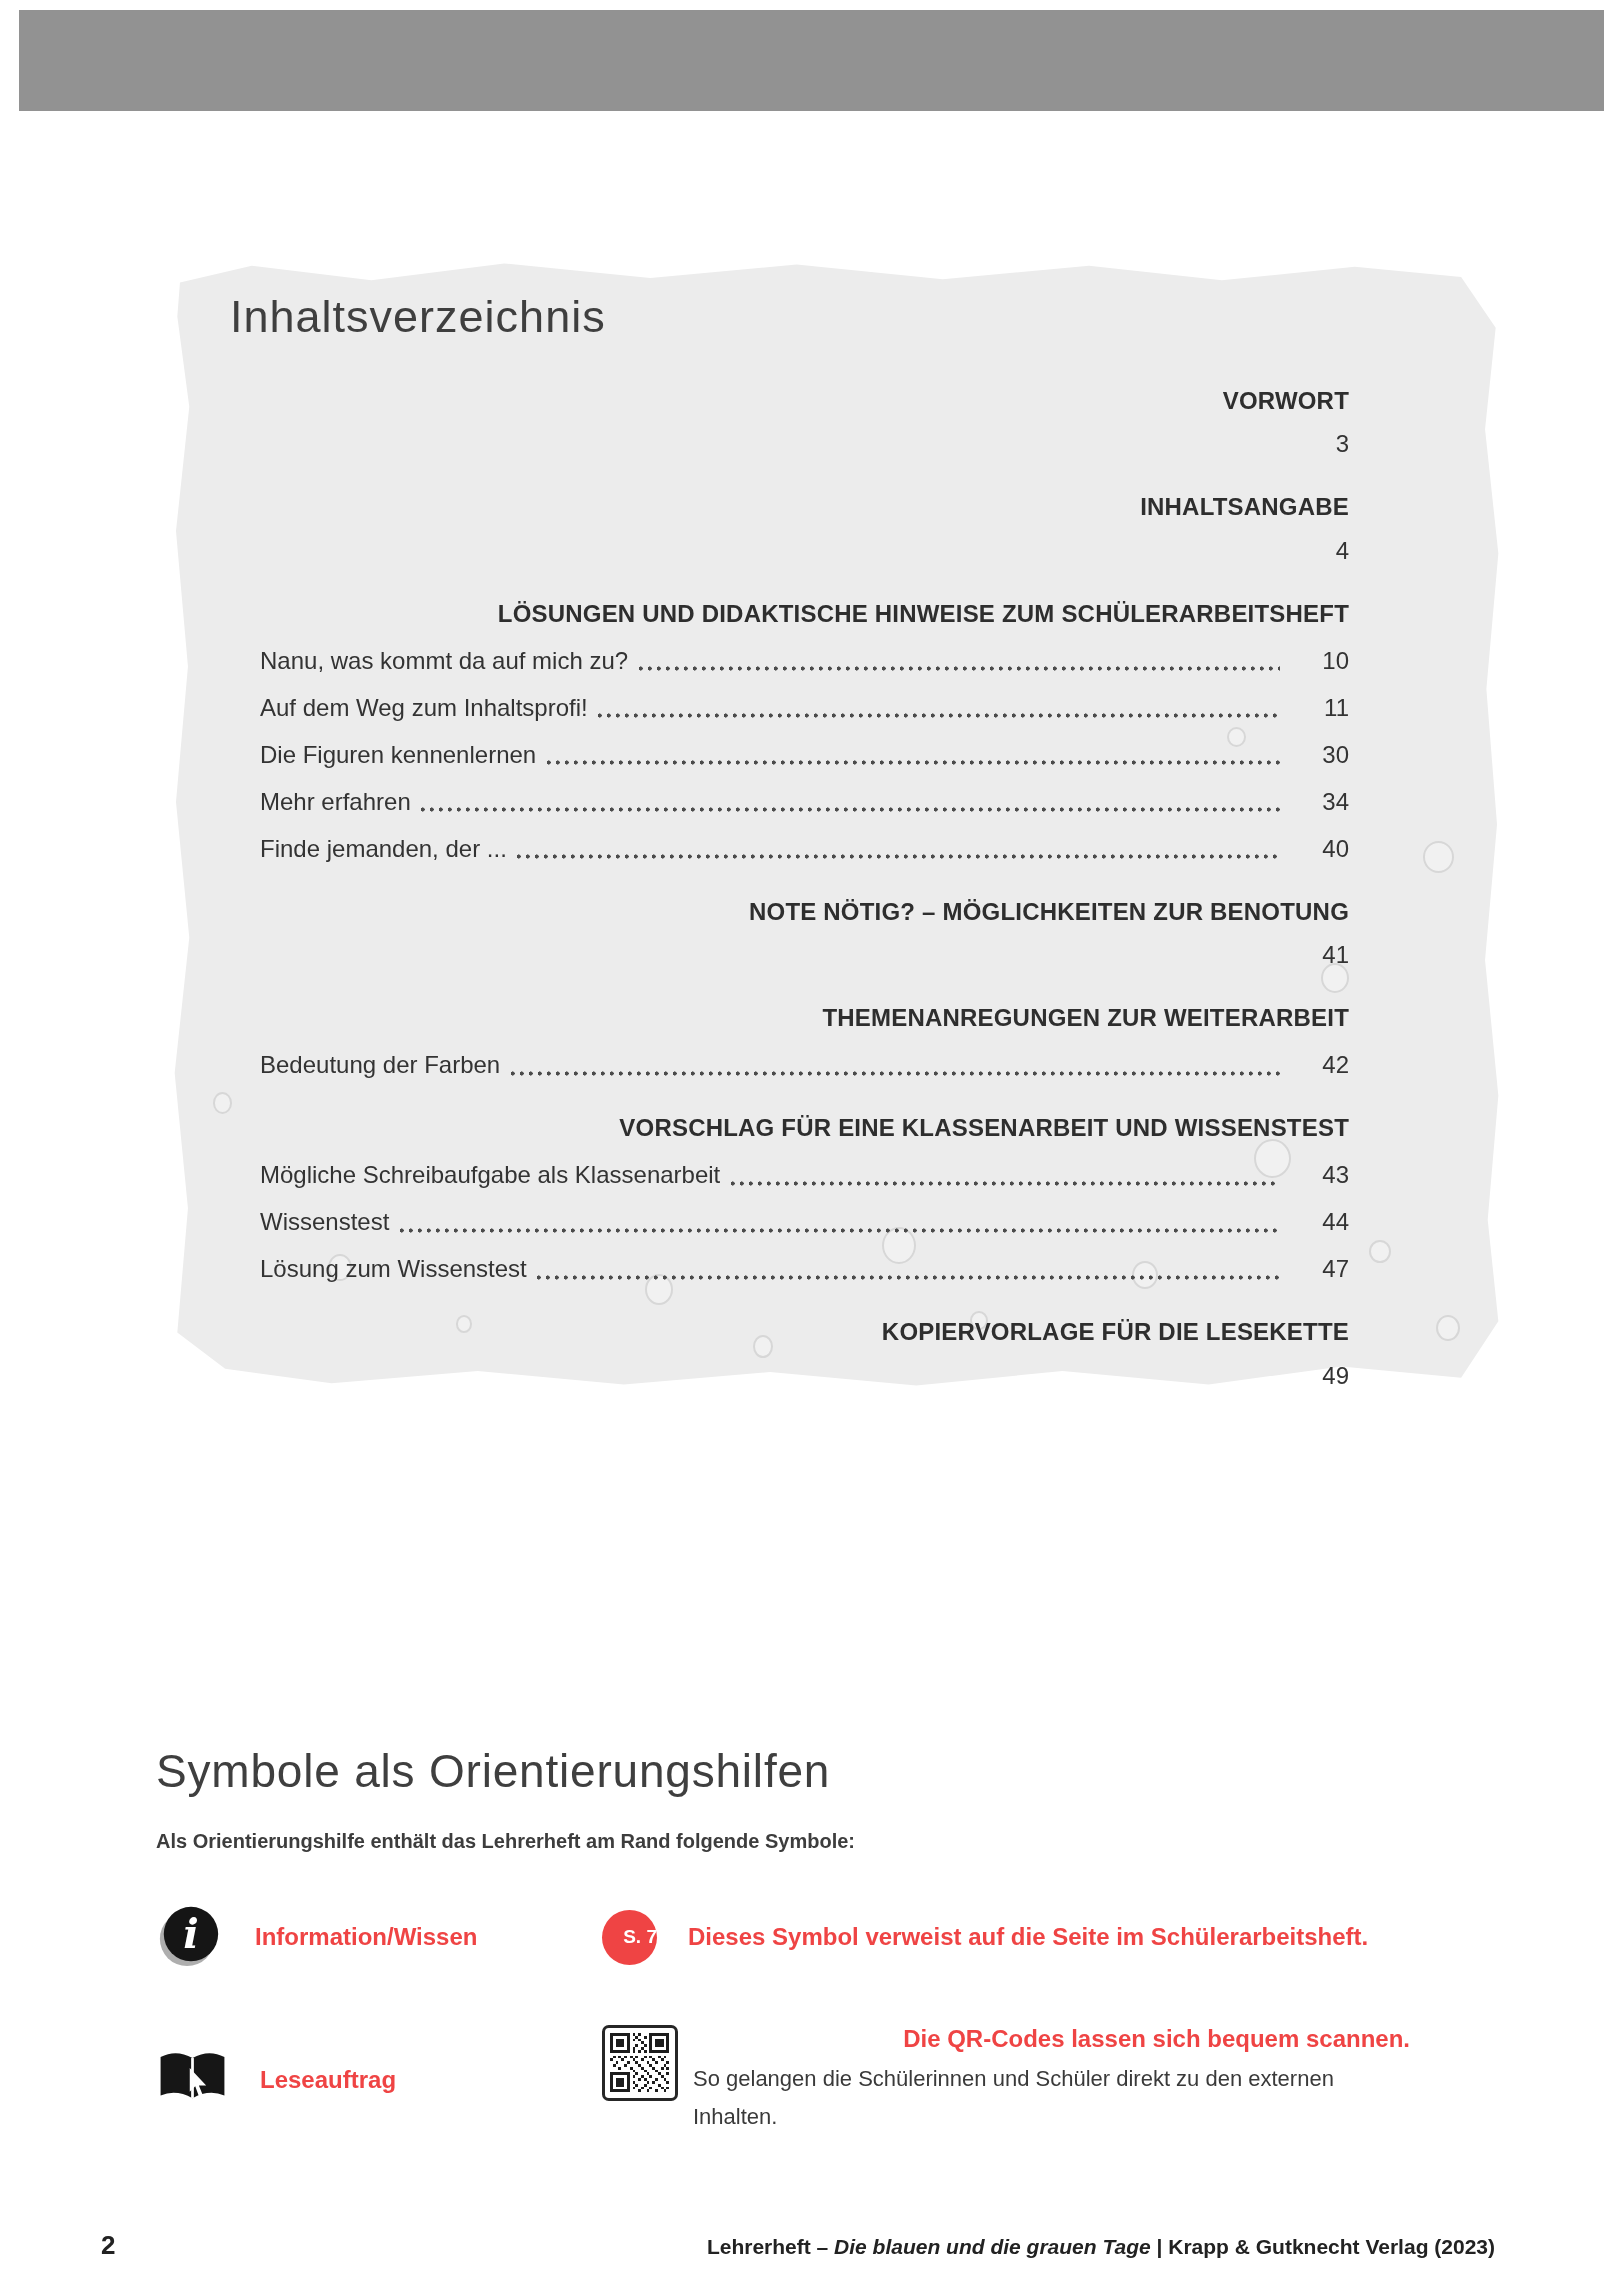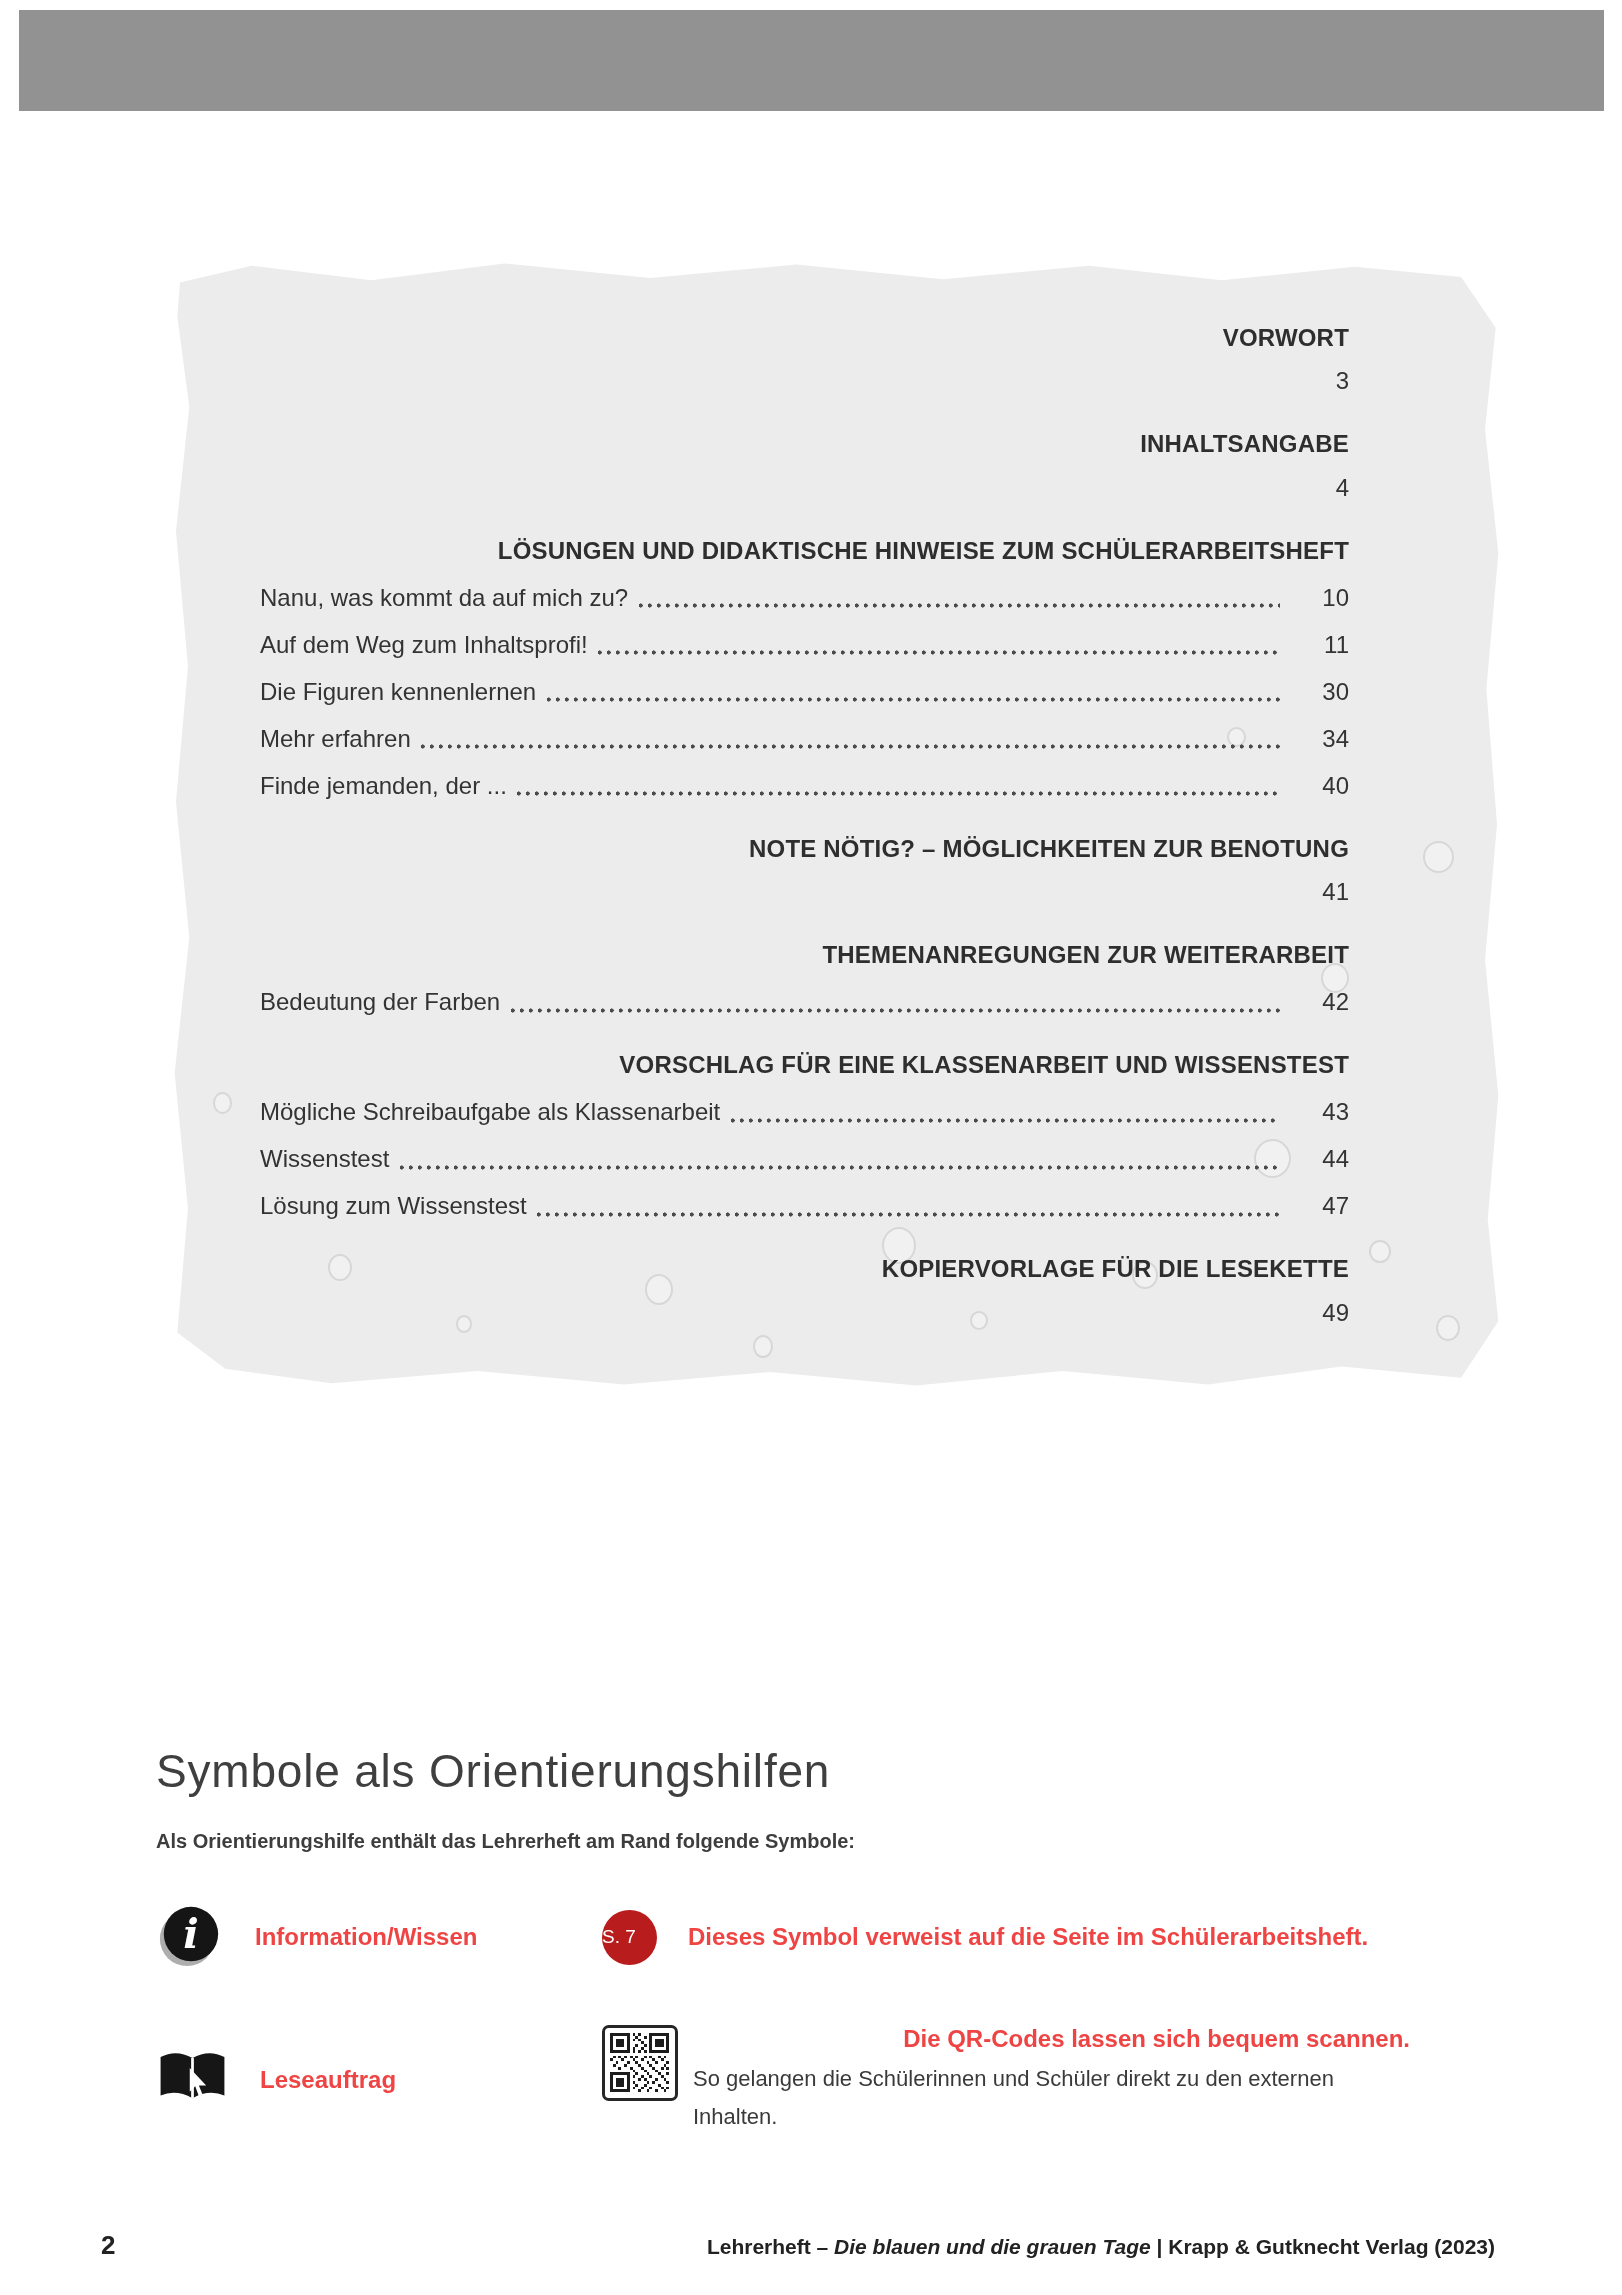--- a/index.html
+++ b/index.html
@@ -54,23 +54,23 @@
   .sym-title { font-size: 46px; color: #3f3f3f; font-weight: 400; letter-spacing: 0.8px; margin-bottom: 32px; }
   .sym-intro { font-size: 20px; font-weight: 700; color: #3d3d3d; margin-bottom: 49px; }
   .legend { display: grid; grid-template-columns: 446px 1fr; row-gap: 53px; align-items: center; }
   .legend-cell { display: flex; align-items: center; gap: 31px; }
   .legend-cell.top { align-items: flex-start; gap: 15px; }
   .legend-label { font-size: 24px; font-weight: 700; color: #ef4444; text-align: right; }
   .legend-sub { font-size: 22px; font-weight: 400; color: #3a3a3a; margin-top: 6.8px; line-height: 38px; max-width: 717px; }
 
   .icon-wrap { flex: 0 0 auto; }
   .badge {
-    width: 55px; height: 55px; border-radius: 50%; background: #b91c1c;
-    display: flex; align-items: center; justify-content: flex-start;
-    color: #fff; font-size: 19px; font-weight: 400; flex: 0 0 auto;
+    width: 55px; height: 55px; border-radius: 50%; background: #ef4444;
+    display: flex; align-items: center; justify-content: flex-end;
+    color: #fff; font-size: 19px; font-weight: 700; flex: 0 0 auto;
   }
   .qr-frame {
     width: 76px; height: 76px; border: 3.4px solid #262626; border-radius: 6.8px;
     background: #fff; padding: 5.4px; flex: 0 0 auto;
   }
   .qr-frame svg { width: 100%; height: 100%; display: block; }
 
   
   .footer {
     position: absolute; left: 101px; right: 128px; top: 2230px;
@@ -96,20 +96,21 @@
   <div class="droplet" style="left:960px;top:1001px;width:26px;height:28px;"></div>
   <div class="droplet" style="left:1082px;top:879px;width:37px;height:39px;"></div>
   <div class="droplet" style="left:1149px;top:703px;width:28px;height:30px;"></div>
   <div class="droplet" style="left:1197px;top:980px;width:21.6px;height:23px;"></div>
   <div class="droplet" style="left:1251px;top:581px;width:31px;height:32px;"></div>
   <div class="droplet" style="left:1055px;top:467px;width:19px;height:20px;"></div>
   <div class="droplet" style="left:1264px;top:1055px;width:24px;height:26px;"></div>
 </div>
 
 <div class="toc-content">
+  <div class="toc-title">Inhaltsverzeichnis</div>
 
   <div class="toc-list">
     <div class="toc-row section">
       <span class="label">VORWORT</span>
       <span class="leader"></span>
       <span class="pagenum">3</span>
     </div>
     <div class="toc-row section">
       <span class="label">INHALTSANGABE</span>
       <span class="leader"></span>

